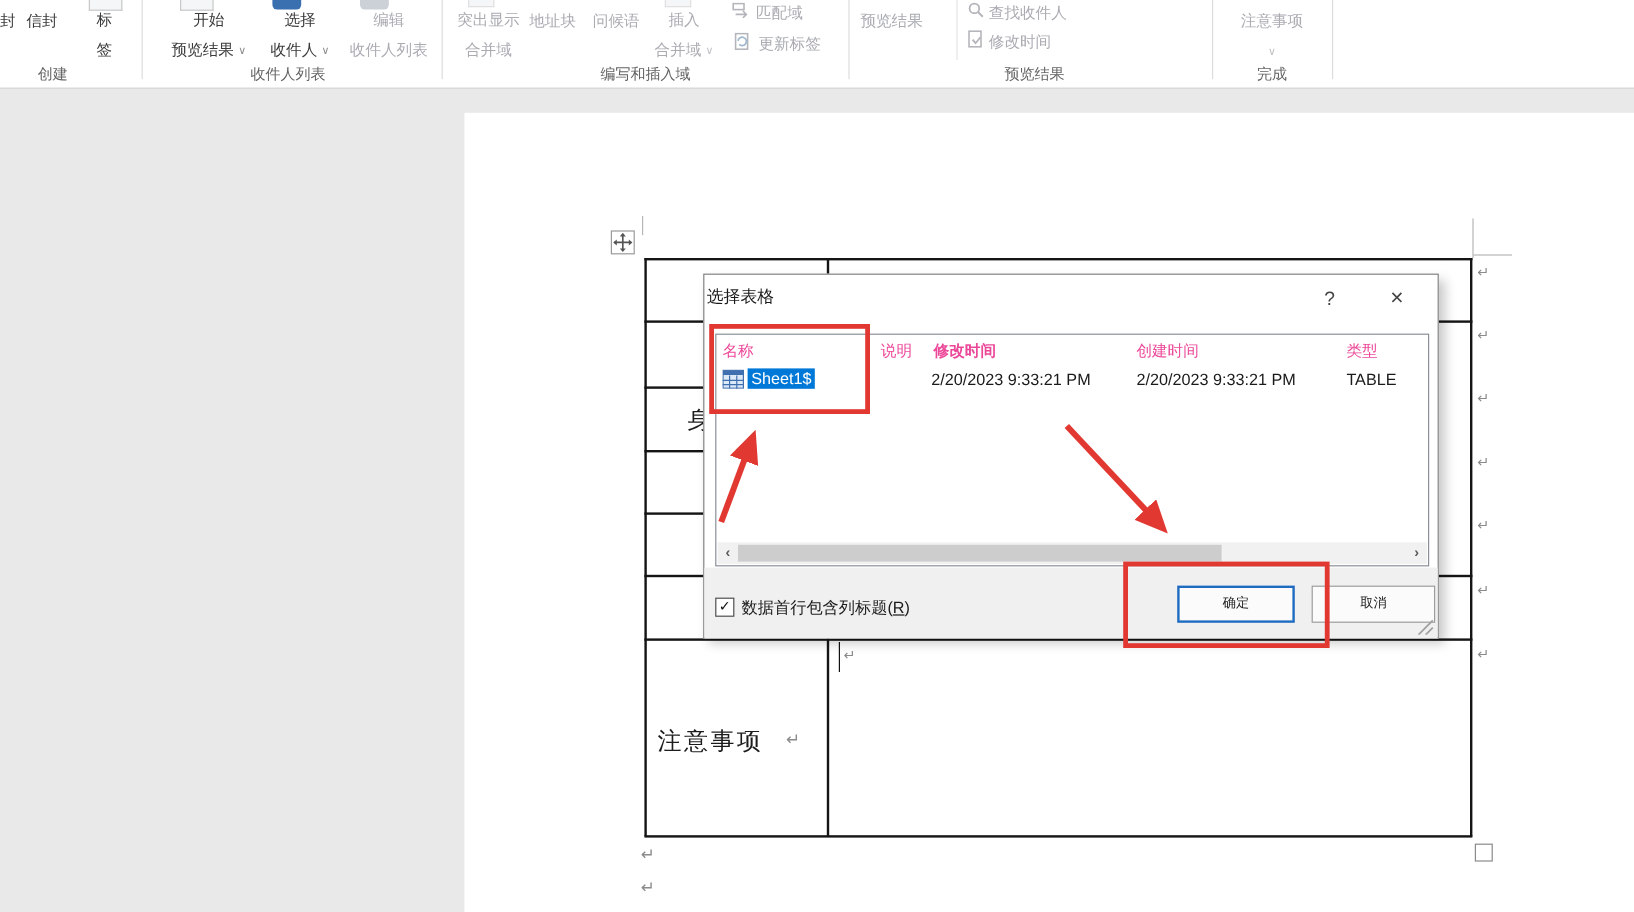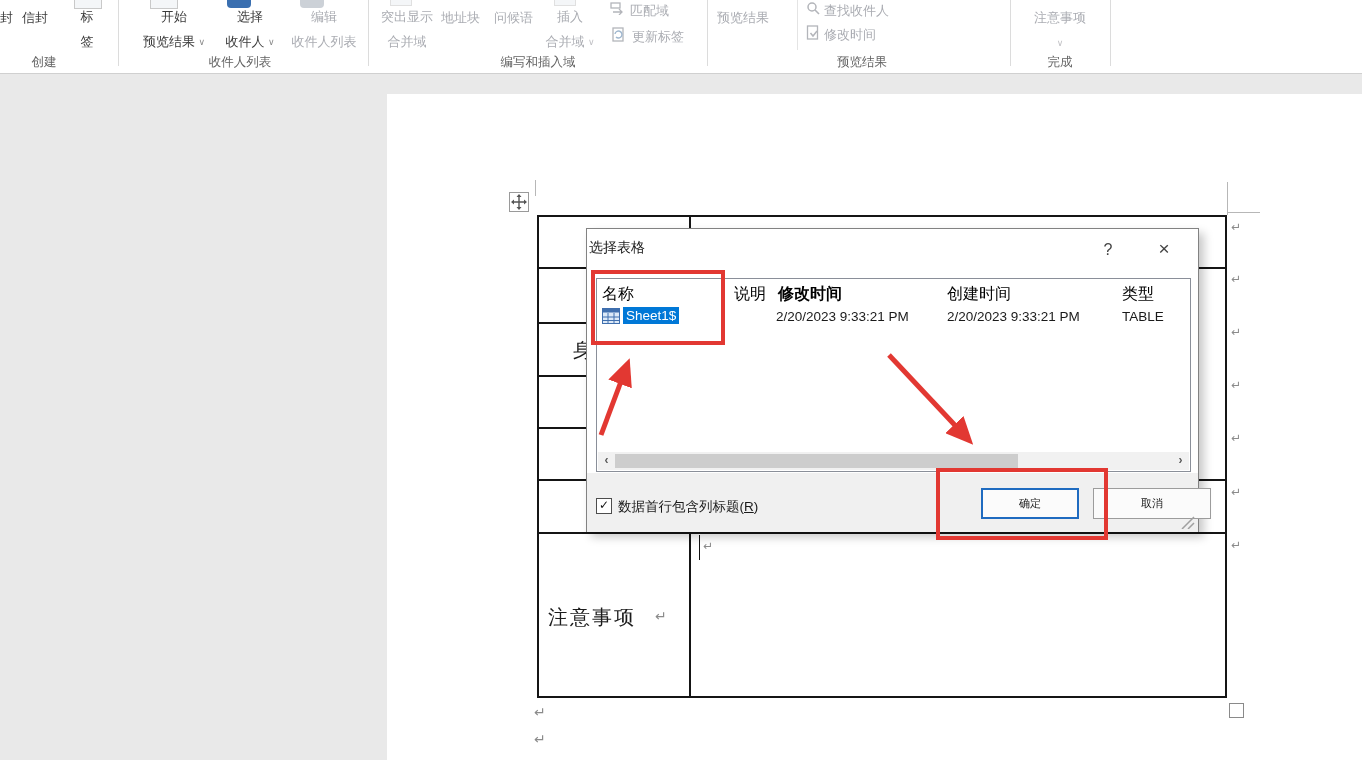--- a/index.html
+++ b/index.html
@@ -25,33 +25,33 @@
   .tline{background:#151515;}
   .guide{background:#b7b7b7;}
   .pilc{font-size:12px;color:#8b8b8b;line-height:12px;}
   .doctext{font-family:"Liberation Serif","DejaVu Serif",serif;font-size:20px;color:#1c1c1c;letter-spacing:2px;white-space:nowrap;}
   
   #dialog{left:586px;top:228px;width:613px;height:304px;background:#ffffff;
     border:1px solid #828282;box-shadow:5px 5px 9px rgba(0,0,0,0.22);box-sizing:border-box;}
   .dlg-title{font-size:14px;color:#1a1a1a;}
   .dlg-sysbtn{font-size:16px;color:#444;text-align:center;width:30px;height:24px;line-height:24px;}
   #listbox{left:9px;top:49px;width:595px;height:194px;border:1px solid #8a8f99;background:#fff;box-sizing:border-box;}
-  .lv-head{font-size:16px;color:#000000;white-space:nowrap;}
+  .lv-head{font-size:13px;color:#ec4899;white-space:nowrap;}
   .lv-cell{font-size:13.5px;color:#1a1a1a;white-space:nowrap;}
   .sel{background:#0078d7;color:#ffffff;padding:1px 3px;}
   #hscroll{left:1px;top:173px;width:591px;height:18px;background:#f1f1f1;}
   .sc-arrow{width:17px;height:18px;font-size:12px;color:#5a5a5a;text-align:center;line-height:17px;font-weight:bold;}
   #sc-thumb{left:17px;top:2px;width:403px;height:14px;background:#cdcdcd;}
   #dlg-footer{left:0;top:244px;width:611px;height:59px;background:#f0f0f0;}
   #chkbox{left:9px;top:25px;width:14px;height:14px;background:#fff;border:1px solid #4d4d4d;
     font-size:12px;line-height:13px;text-align:center;color:#111;}
   .chk-label{font-size:13.5px;color:#1a1a1a;}
   .btn{box-sizing:border-box;font-size:11px;color:#1a1a1a;text-align:center;line-height:27px;}
   #btn-ok{left:394px;top:15px;width:98px;height:31px;background:#fbfbfb;border:2px solid #1f6bc0;}
-  #btn-cancel{left:506px;top:15px;width:118px;height:31px;background:#fbfbfb;border:1px solid #9c9c9c;line-height:29px;}
+  #btn-cancel{left:506px;top:15px;width:103px;height:31px;background:#fbfbfb;border:1px solid #9c9c9c;line-height:29px;}
   
   #annot{left:0;top:0;width:1362px;height:760px;pointer-events:none;z-index:60;}
   #dialog{z-index:40;}
   .redbox{border:4px solid #e23832;box-sizing:border-box;pointer-events:none;z-index:62;}
 </style>
 </head>
 <body>
 
 <div id="ribbon" class="abs">
 

